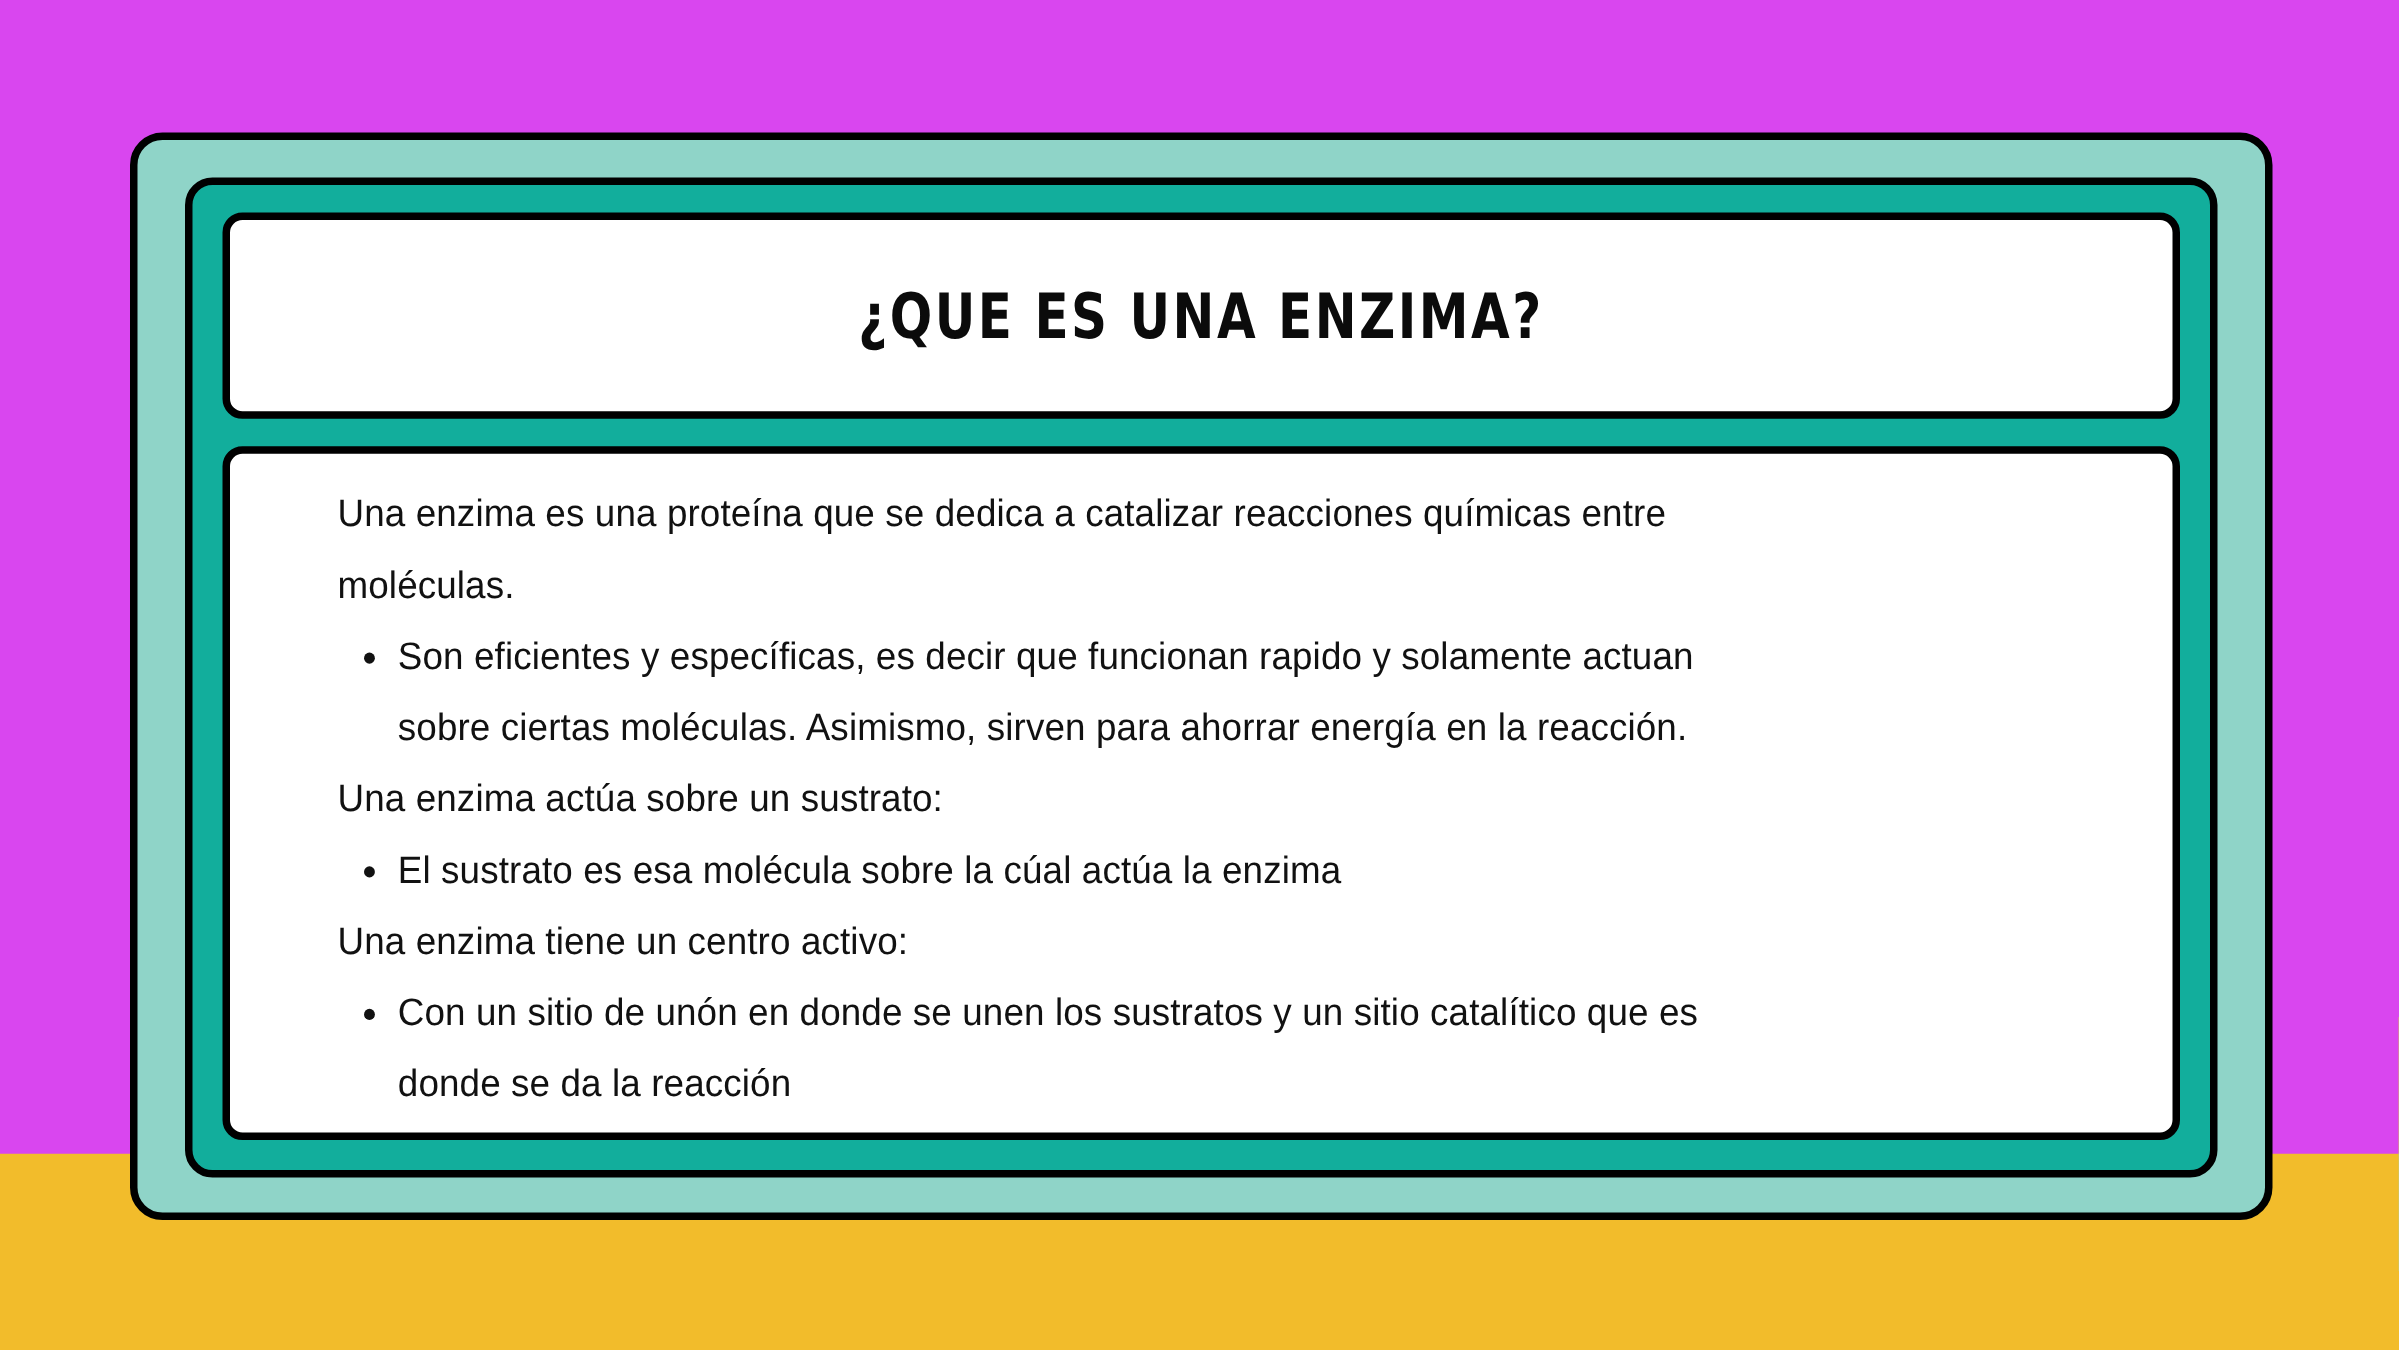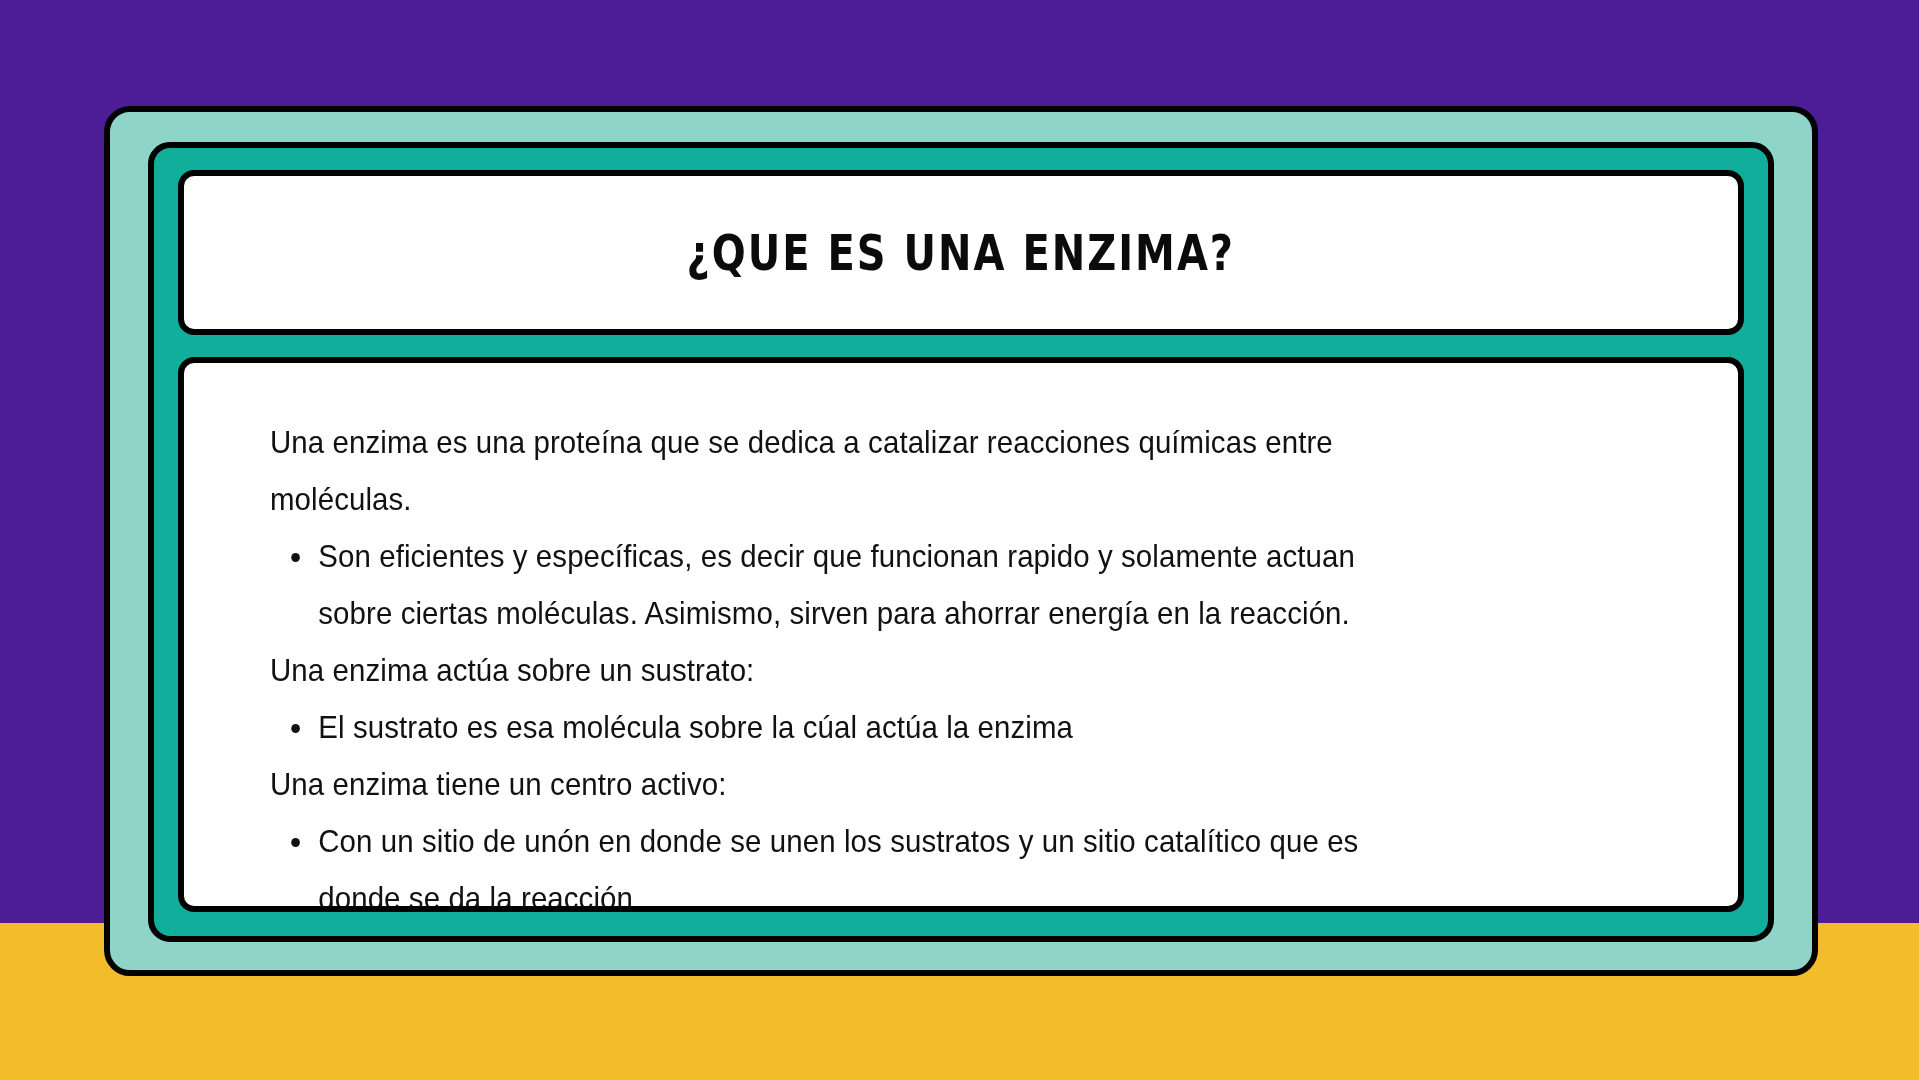--- a/index.html
+++ b/index.html
@@ -14,21 +14,21 @@
     background: #F2BC2B;
     font-family: "Liberation Sans", sans-serif;
     -webkit-font-smoothing: antialiased;
   }
 
   
   .canvas {
     position: relative;
     width: 1919px;
     height: 923px;
-    background: #4c1d95;
+    background: #d946ef;
     box-sizing: border-box;
   }
 
   
   .frame-outer {
     position: absolute;
     left: 104px;
     top: 106px;
     width: 1714px;
     height: 870px;
@@ -80,21 +80,21 @@
     line-height: 1;
   }
 
   
   .body-card {
     box-sizing: border-box;
     background: #FFFFFF;
     border: 6px solid #000000;
     border-radius: 16px;
     flex: 1 1 auto;
-    padding: 51px 58px 30px 86px;
+    padding: 20px 58px 30px 86px;
     overflow: hidden;
   }
 
   .body-list {
     list-style: none;
     margin: 0;
     padding: 0;
   }
 
   .line {

